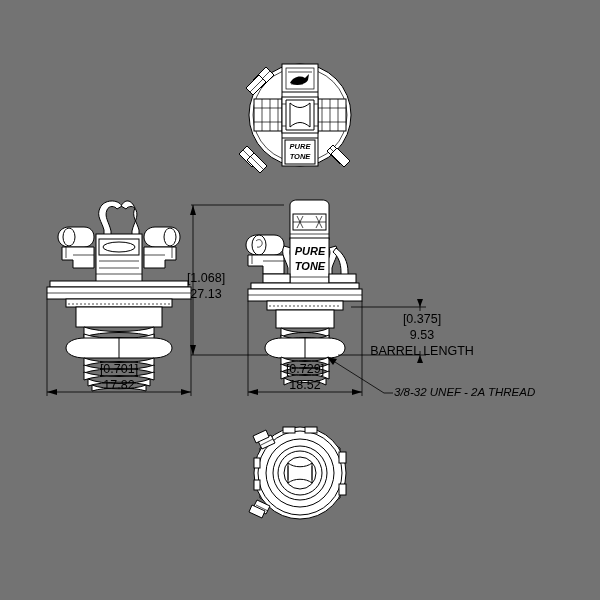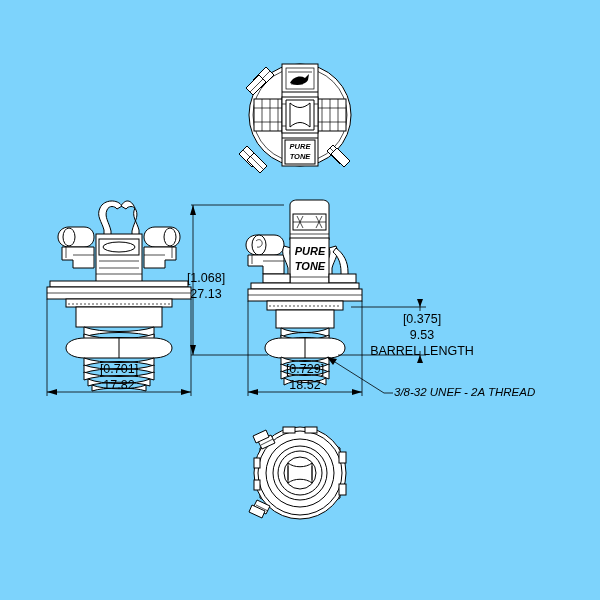--- a/index.html
+++ b/index.html
@@ -11,21 +11,21 @@
   body {
     width: 600px;
     height: 600px;
     overflow: hidden;
     font-family: "Liberation Sans", sans-serif;
   }
   #sheet {
     position: relative;
     width: 600px;
     height: 600px;
-    background: #7dd3fc;
+    background: #737373;
   }
   svg.drawing {
     position: absolute;
     top: 0;
     left: 0;
     width: 600px;
     height: 600px;
   }
   .ln {
     stroke: #000000;

